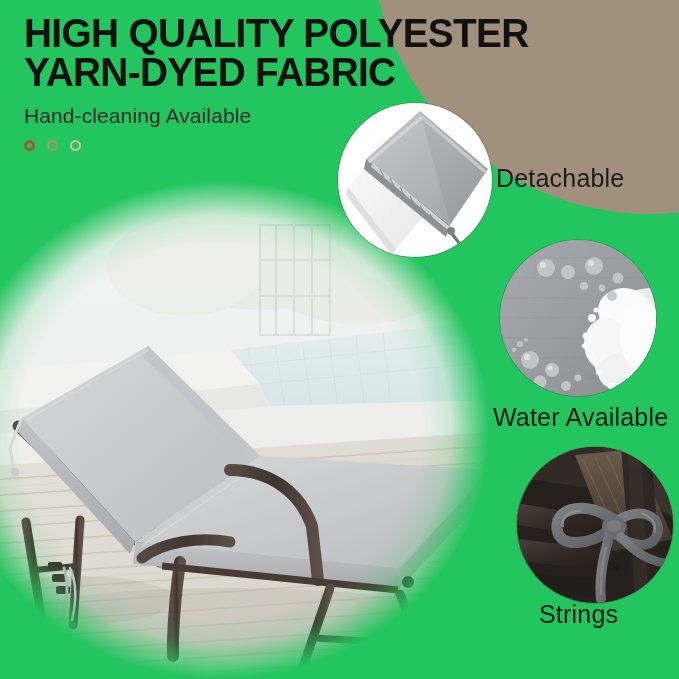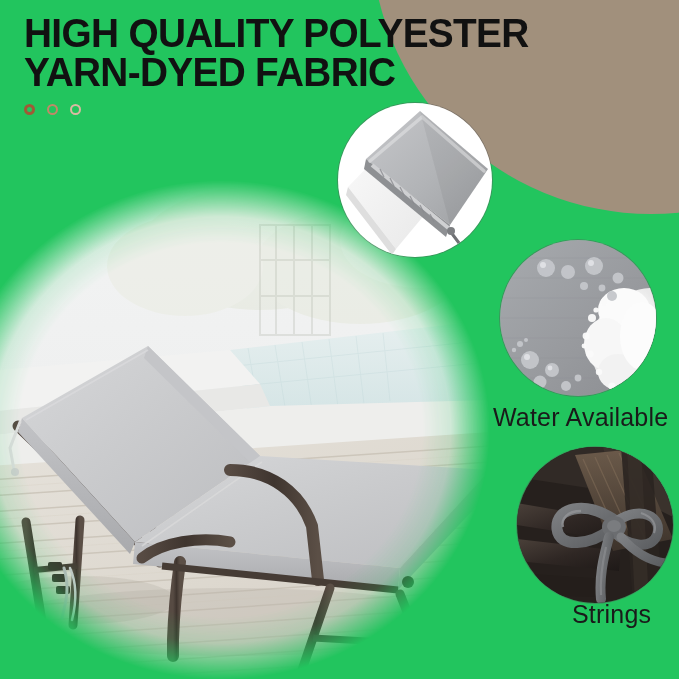--- a/index.html
+++ b/index.html
@@ -78,32 +78,33 @@
     position:absolute;
     z-index:7;
     font-size:25px;
     color:#1a1a1a;
     font-weight:400;
     white-space:nowrap;
     letter-spacing:0.2px;
   }
   #label-detachable{left:496px;top:164px;}
   #label-water{left:493px;top:403px;}
-  #label-strings{left:572px;top:600px;text-align:right;}
+  #label-strings{left:539px;top:600px;text-align:right;}
 </style>
 </head>
 <body>
 
 <div id="stage">
 
   <div class="tan-arc"></div>
 
   <div class="header">
     <div class="title-line">HIGH QUALITY POLYESTER</div>
     <div class="title-line">YARN-DYED FABRIC</div>
+    <div class="subtitle">Hand-cleaning Available</div>
     <div class="dots">
       <span class="dot d1"></span>
       <span class="dot d2"></span>
       <span class="dot d3"></span>
     </div>
   </div>
 
   <div class="hero">
     <svg viewBox="0 0 560 520" xmlns="http://www.w3.org/2000/svg">
       <defs>
@@ -414,16 +415,17 @@
 
       <path d="M92 90 C 86 112, 82 130, 84 152" stroke="url(#sStrap)" stroke-width="10" fill="none" stroke-linecap="round"></path>
       <path d="M104 90 C 118 106, 134 114, 148 116" stroke="url(#sStrap)" stroke-width="9" fill="none" stroke-linecap="round"></path>
 
       <path d="M64 64 C 50 64, 44 72, 46 80" stroke="#95979a" stroke-width="2.4" fill="none" opacity="0.75"></path>
       <path d="M124 66 C 136 70, 140 78, 137 86" stroke="#95979a" stroke-width="2.2" fill="none" opacity="0.7"></path>
       <path d="M89 100 C 85 118, 83 134, 84 148" stroke="#8d8f92" stroke-width="2.2" fill="none" opacity="0.65"></path>
     </svg>
   </div>
 
+  <div class="calloutLabel" id="label-detachable">Detachable</div>
   <div class="calloutLabel" id="label-water">Water Available</div>
   <div class="calloutLabel" id="label-strings">Strings</div>
 
 </div>
 
 </body></html>

